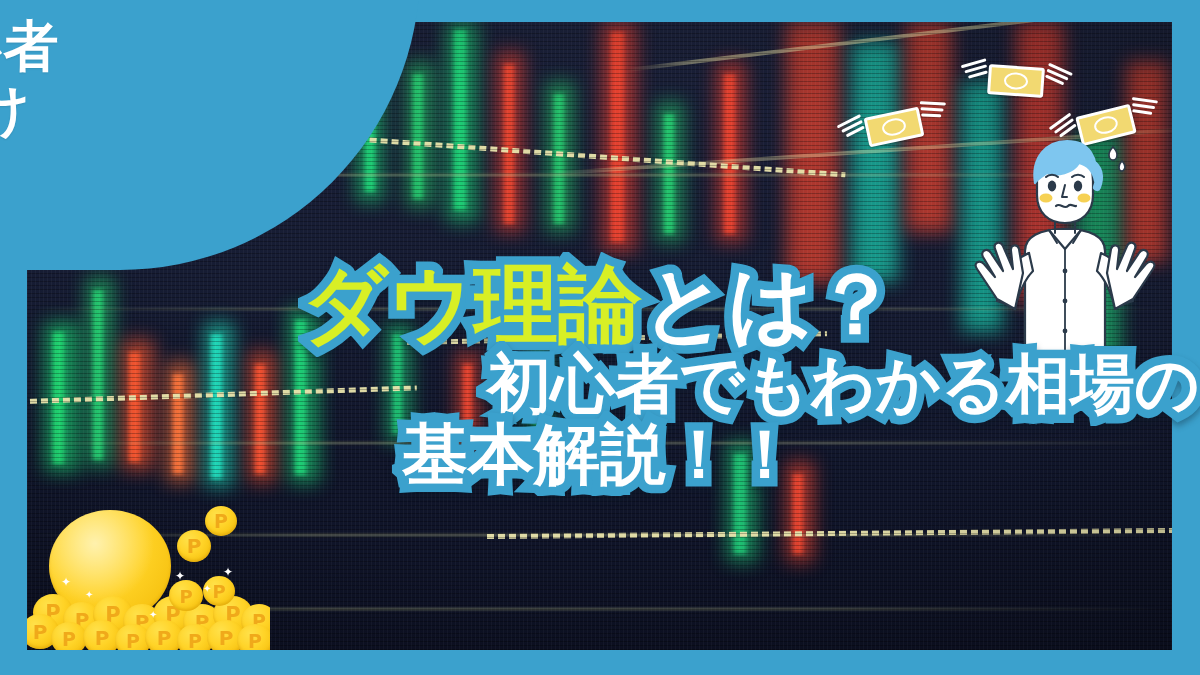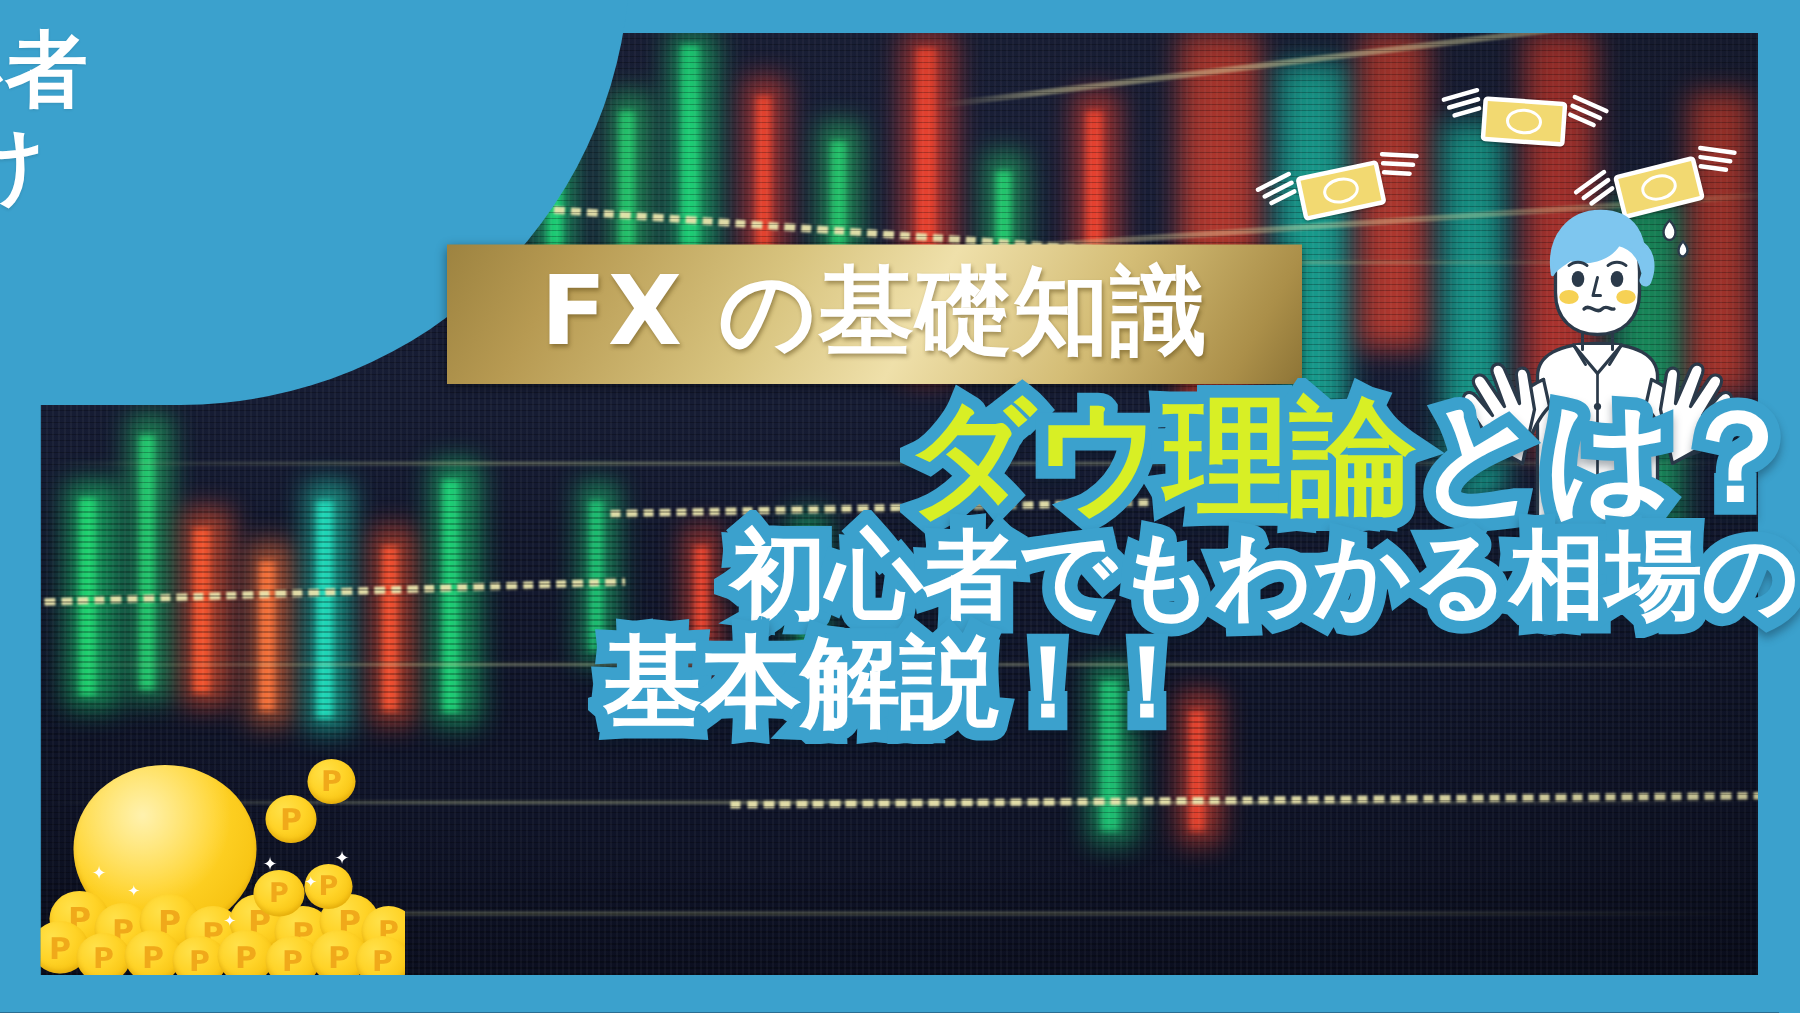--- a/index.html
+++ b/index.html
@@ -115,21 +115,21 @@
     font-weight:700;
     z-index:6;
   }
   .hl-line { display:block; white-space:nowrap; }
   .hl-line + .hl-line { margin-top:4px; }
   
   .stroke-blue {
     -webkit-text-stroke:17px #3ba1cd;
     paint-order:stroke fill;
   }
-  .hl-1 { font-size:84px;text-align:right; }
+  .hl-1 { font-size:84px; }
   .hl-2 { font-size:64px;text-align:right; }
   .hl-3 { font-size:66px; }
   .fill-white { color:#ffffff; }
   .fill-lime  { color:#d8ef25; }
   .hl-shadow { filter:drop-shadow(0 4px 3px rgba(10,25,40,.35)); }
 
   
   .bill { position:absolute; }
   .bill .note {
     width:56px; height:30px;
@@ -251,23 +251,20 @@
     <div class="vignette"></div>
   </div>
 
   <div id="beginner-badge">
     <div id="beginner-badge-text" class="nosel" style="top:248px;">
       <span class="l1">初心者</span>
       <span class="l2">向け</span>
     </div>
   </div>
 
-  <div id="gold-banner">
-    <span id="gold-banner-text" class="nosel">FX の基礎知識</span>
-  </div>
 
   <div id="coin-pile">
 
     <div class="coin" style="left:22px; top:12px; width:122px; height:112px; font-size:0;"></div>
     <div style="position:absolute; left:22px; top:12px; width:122px; height:112px; border-radius:50%;
                 background:radial-gradient(ellipse at 38% 30%, rgba(255,255,255,.55) 0%, rgba(255,255,255,0) 55%);"></div>
 
     <div class="coin" style="left:150px; top:32px; width:34px; height:32px; font-size:20px;"></div>
     <div class="coin" style="left:178px; top:8px;  width:32px; height:30px; font-size:19px;"></div>
 

